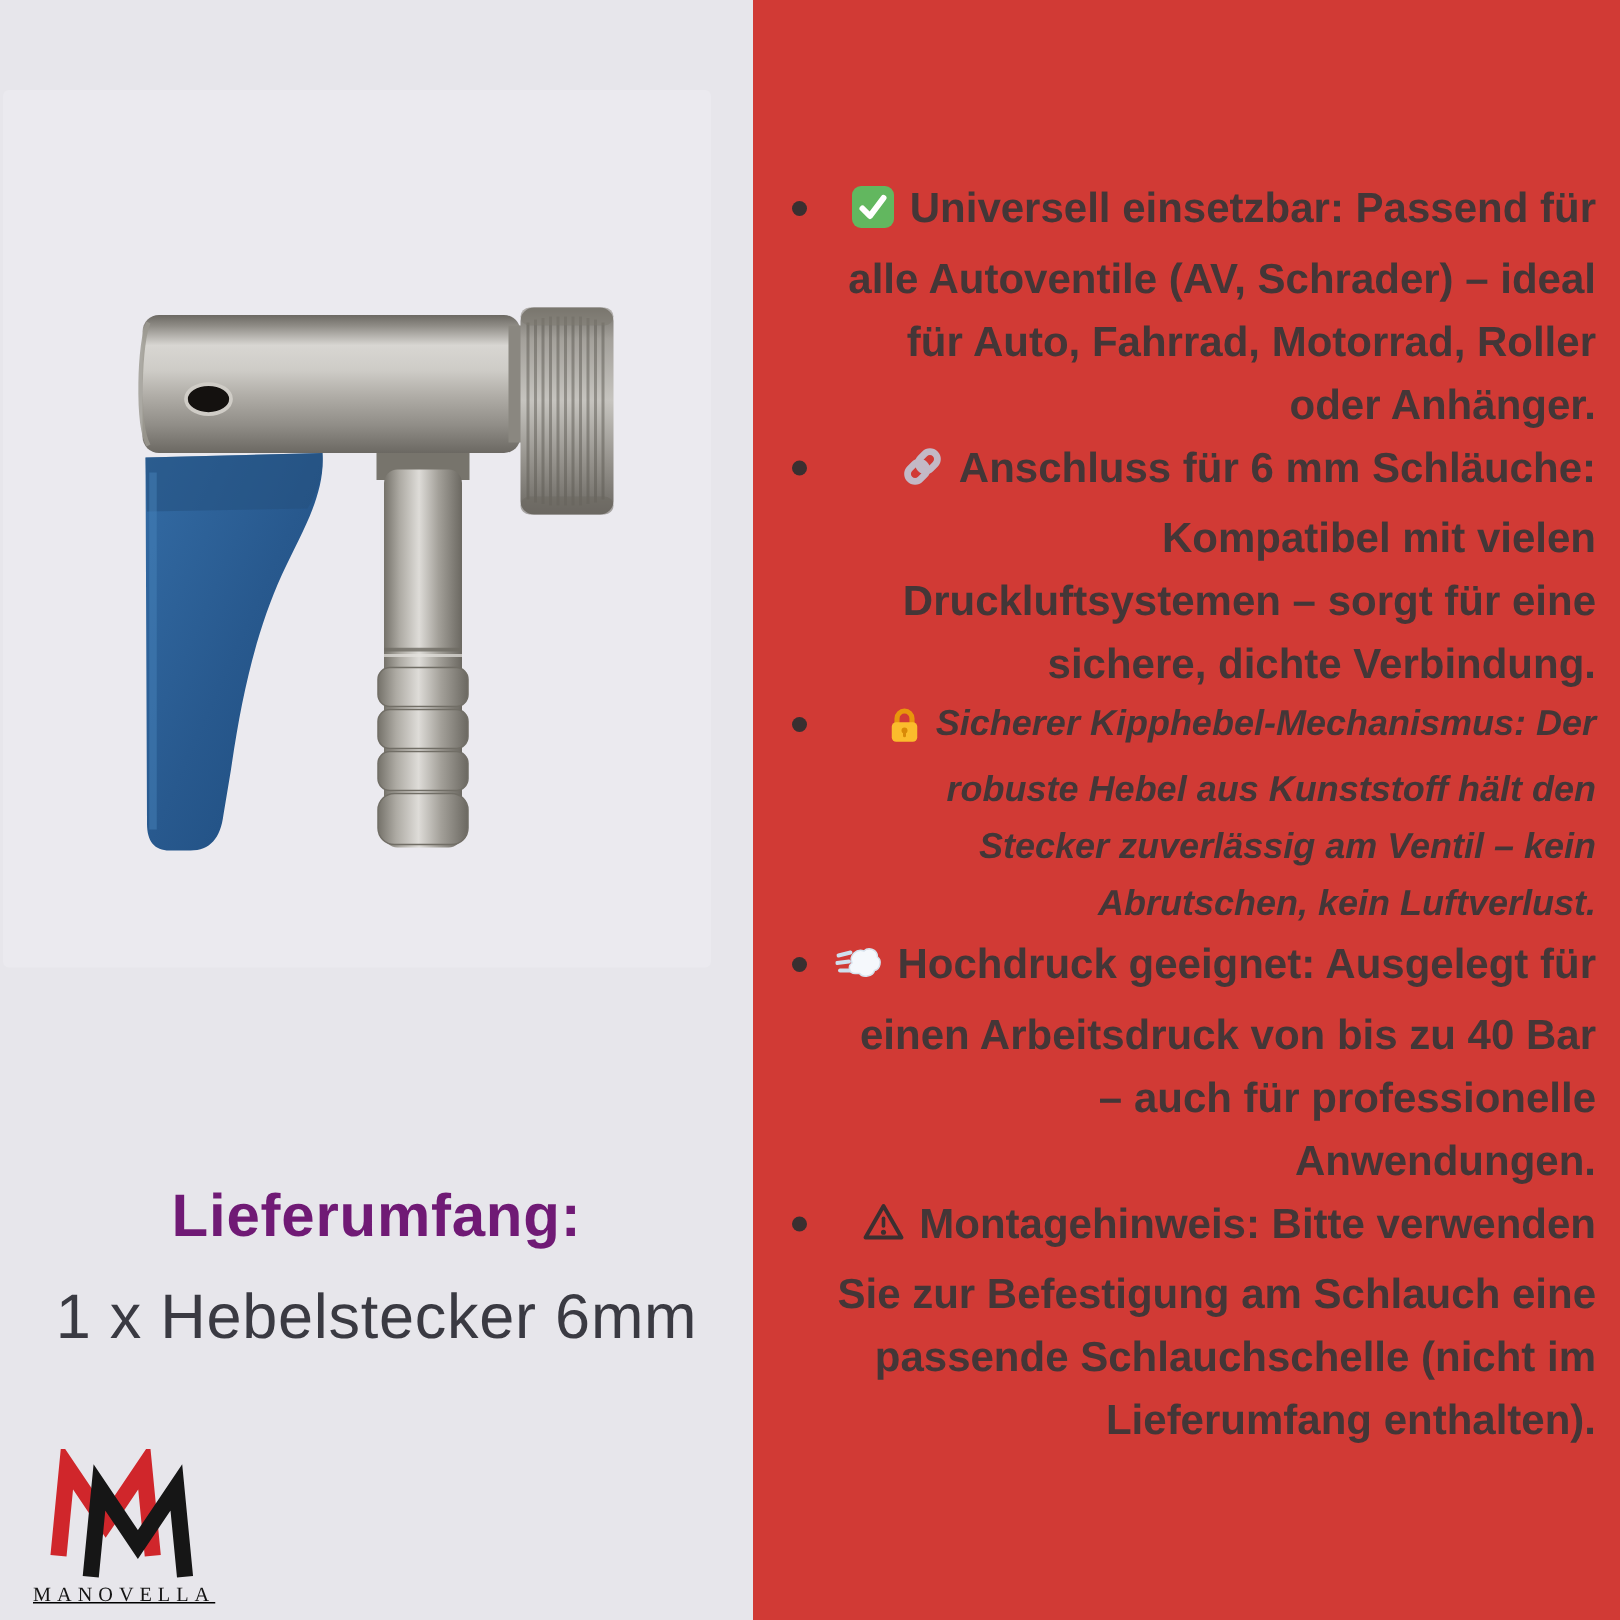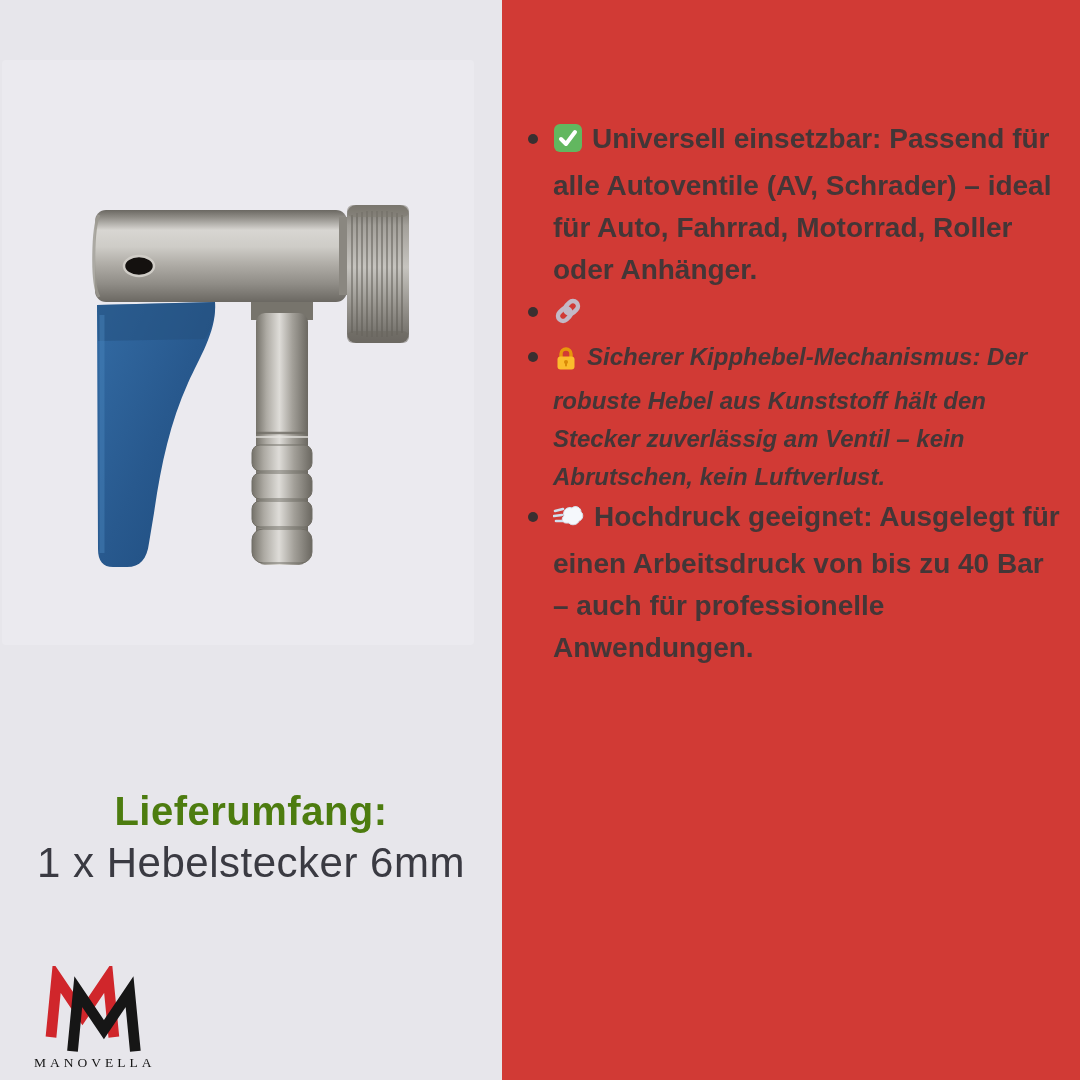--- a/index.html
+++ b/index.html
@@ -12,43 +12,43 @@
     position:absolute;left:0;top:0;width:502px;height:1080px;
     background:#e7e6eb;
   }
   .photo-backdrop{
     position:absolute;left:2px;top:60px;width:472px;height:585px;
     background:#ebeaef;border-radius:4px;
   }
   .product-svg{position:absolute;left:55px;top:165px;width:410px;height:430px;}
   .pack-block{position:absolute;left:0;top:786px;width:502px;text-align:center;}
   .pack-heading{
-    font-size:40px;font-weight:700;color:#4d7c0f;letter-spacing:.5px;line-height:50px;
+    font-size:40px;font-weight:700;color:#701a75;letter-spacing:.5px;line-height:50px;
   }
   .pack-subheading{
-    font-size:42px;font-weight:400;color:#3a3a42;line-height:50px;margin-top:2px;letter-spacing:.5px;
-  }
-  .logo{position:absolute;left:34px;top:966px;width:120px;text-align:right;}
+    font-size:42px;font-weight:400;color:#3a3a42;line-height:50px;margin-top:17px;letter-spacing:.5px;
+  }
+  .logo{position:absolute;left:22px;top:966px;width:120px;text-align:right;text-decoration:underline;}
   .logo svg{display:block;margin:0 auto;}
   .logo-text{
     font-family:"Liberation Serif",serif;font-size:13.5px;color:#141414;
     letter-spacing:4px;margin-top:3px;white-space:nowrap;
   }
   
   .right-panel{
     position:absolute;left:502px;top:0;width:578px;height:1080px;
     background:#d13a35;
   }
   ul.features{
     position:absolute;left:26px;top:118px;right:16px;
     list-style:none;margin:0;padding:0;
   }
   ul.features li{
     display:flex;align-items:flex-start;
-    font-size:28px;line-height:42px;font-weight:700;color:#443637;
+    font-size:28px;line-height:42px;font-weight:700;color:#443637;text-align:right;
   }
   ul.features li.small{font-size:24px;line-height:38px;font-style:italic;}
   .dot{
     flex:none;width:10px;height:10px;border-radius:50%;background:#3a2f30;
     margin-top:16px;margin-right:15px;
   }
   li.small .dot{margin-top:14px;}
   .feature-body{flex:1;}
   .ico{display:inline-block;vertical-align:-5px;margin-right:9px;}
   li.small .ico{vertical-align:-6px;margin-right:8px;}
@@ -171,21 +171,21 @@
       <li>
         <span class="dot"></span>
         <span class="feature-body">
           <span class="ico">
             <svg width="30" height="30" viewBox="0 0 30 30">
               <g transform="rotate(-45 15 15)" fill="none" stroke="#c3b9c6" stroke-width="4.5">
                 <rect x="3" y="10" width="14" height="10" rx="5"></rect>
                 <rect x="13" y="10" width="14" height="10" rx="5"></rect>
               </g>
             </svg>
-          </span>
+          </span><span>Anschluss für 6 mm Schläuche: Kompatibel mit vielen Druckluftsystemen – sorgt für eine sichere, dichte Verbindung.</span>
         </span>
       </li>
 
       <li class="small">
         <span class="dot"></span>
         <span class="feature-body">
           <span class="ico">
             <svg width="26" height="26" viewBox="0 0 26 26">
               <path d="M8,13 V9 a5,5 0 0 1 10,0 V13" fill="none" stroke="#e8960c" stroke-width="3.4"></path>
               <rect x="4.5" y="11.5" width="17" height="13" rx="3" fill="#fbbc2c"></rect>
@@ -205,16 +205,28 @@
                 <line x1="2" y1="10" x2="10" y2="8"></line>
                 <line x1="1" y1="15" x2="9" y2="14"></line>
                 <line x1="3" y1="20" x2="10" y2="20"></line>
               </g>
               <path d="M13,22 C9,22 8,17 11,15 C9,10 14,5 19,7 C22,4 28,6 28,11 C31,13 30,19 26,20 C25,24 18,25 16,22 Z" fill="#f5f8fc" stroke="#d7e3ee" stroke-width="1"></path>
             </svg>
           </span><span>Hochdruck geeignet: Ausgelegt für einen Arbeitsdruck von bis zu 40 Bar – auch für professionelle Anwendungen.</span>
         </span>
       </li>
 
+      <li>
+        <span class="dot"></span>
+        <span class="feature-body">
+          <span class="ico">
+            <svg width="30" height="30" viewBox="0 0 30 30">
+              <path d="M15,4 L27,25 L3,25 Z" fill="none" stroke="#3c2f30" stroke-width="2.6" stroke-linejoin="round"></path>
+              <rect x="13.8" y="11" width="2.4" height="7.5" rx="1.2" fill="#3c2f30"></rect>
+              <circle cx="15" cy="21.5" r="1.7" fill="#3c2f30"></circle>
+            </svg>
+          </span><span>Montagehinweis: Bitte verwenden Sie zur Befestigung am Schlauch eine passende Schlauchschelle (nicht im Lieferumfang enthalten).</span>
+        </span>
+      </li>
 
     </ul>
   </div>
 </div>
 
 </body></html>

